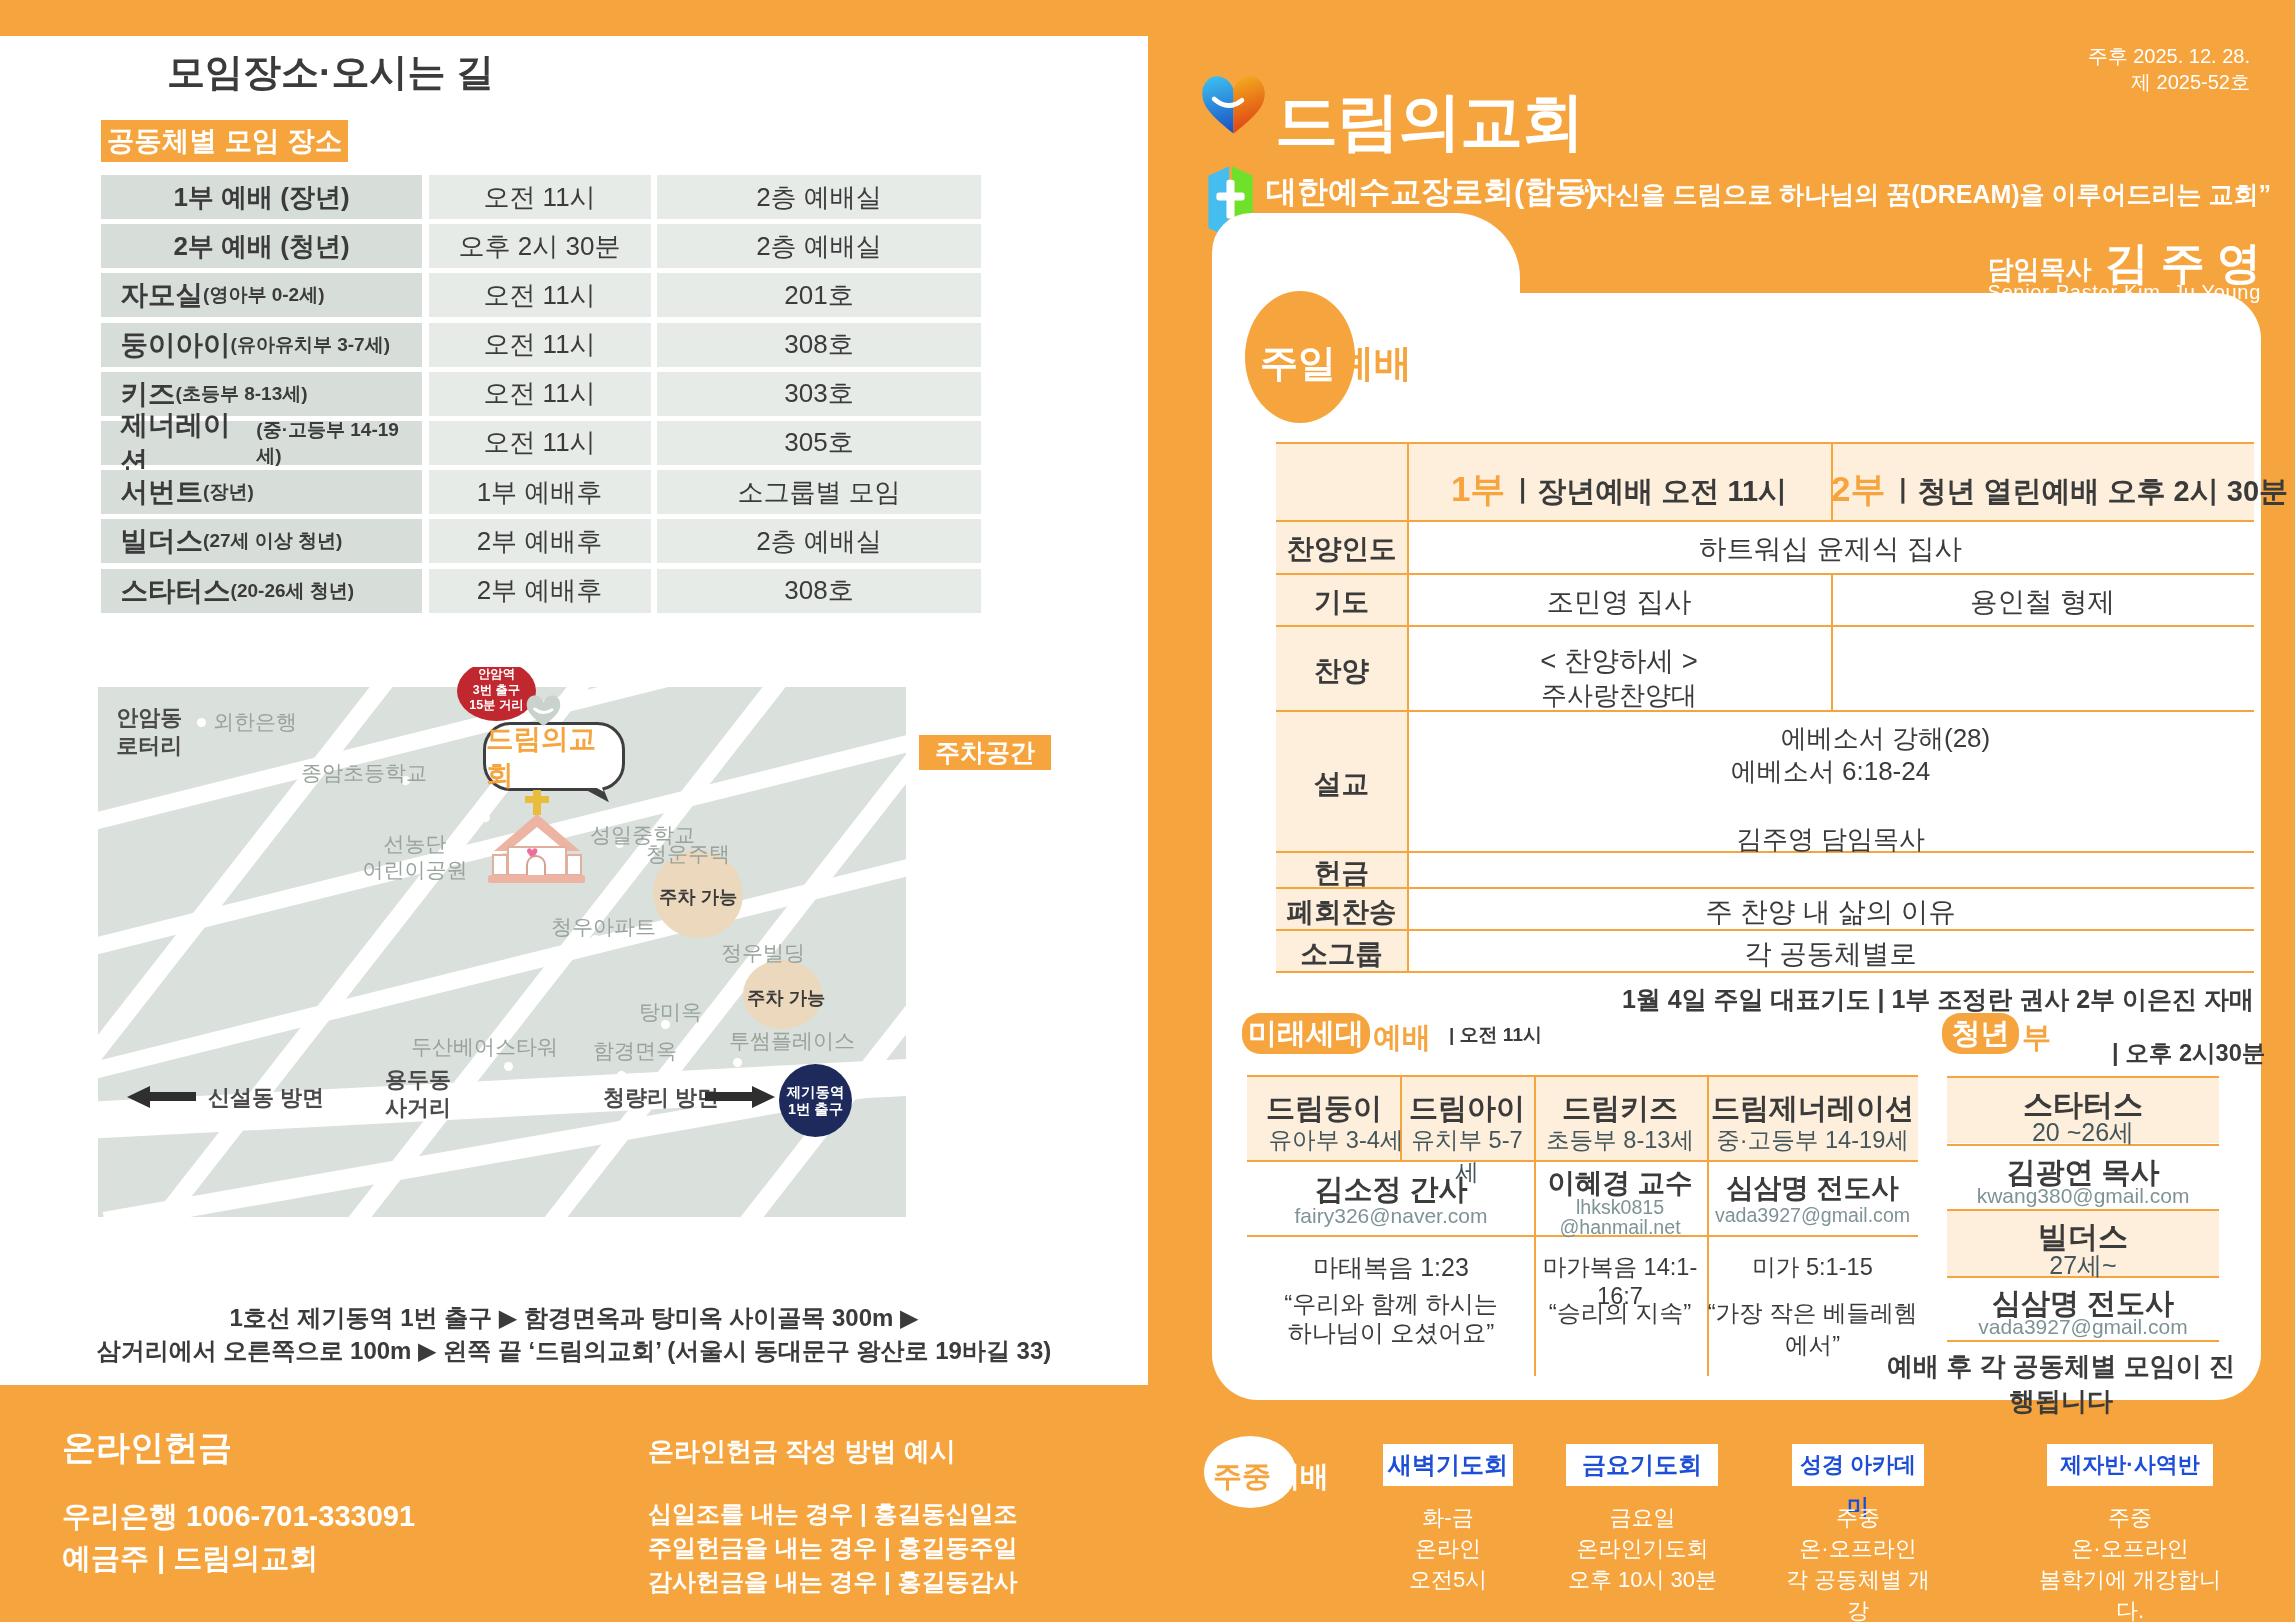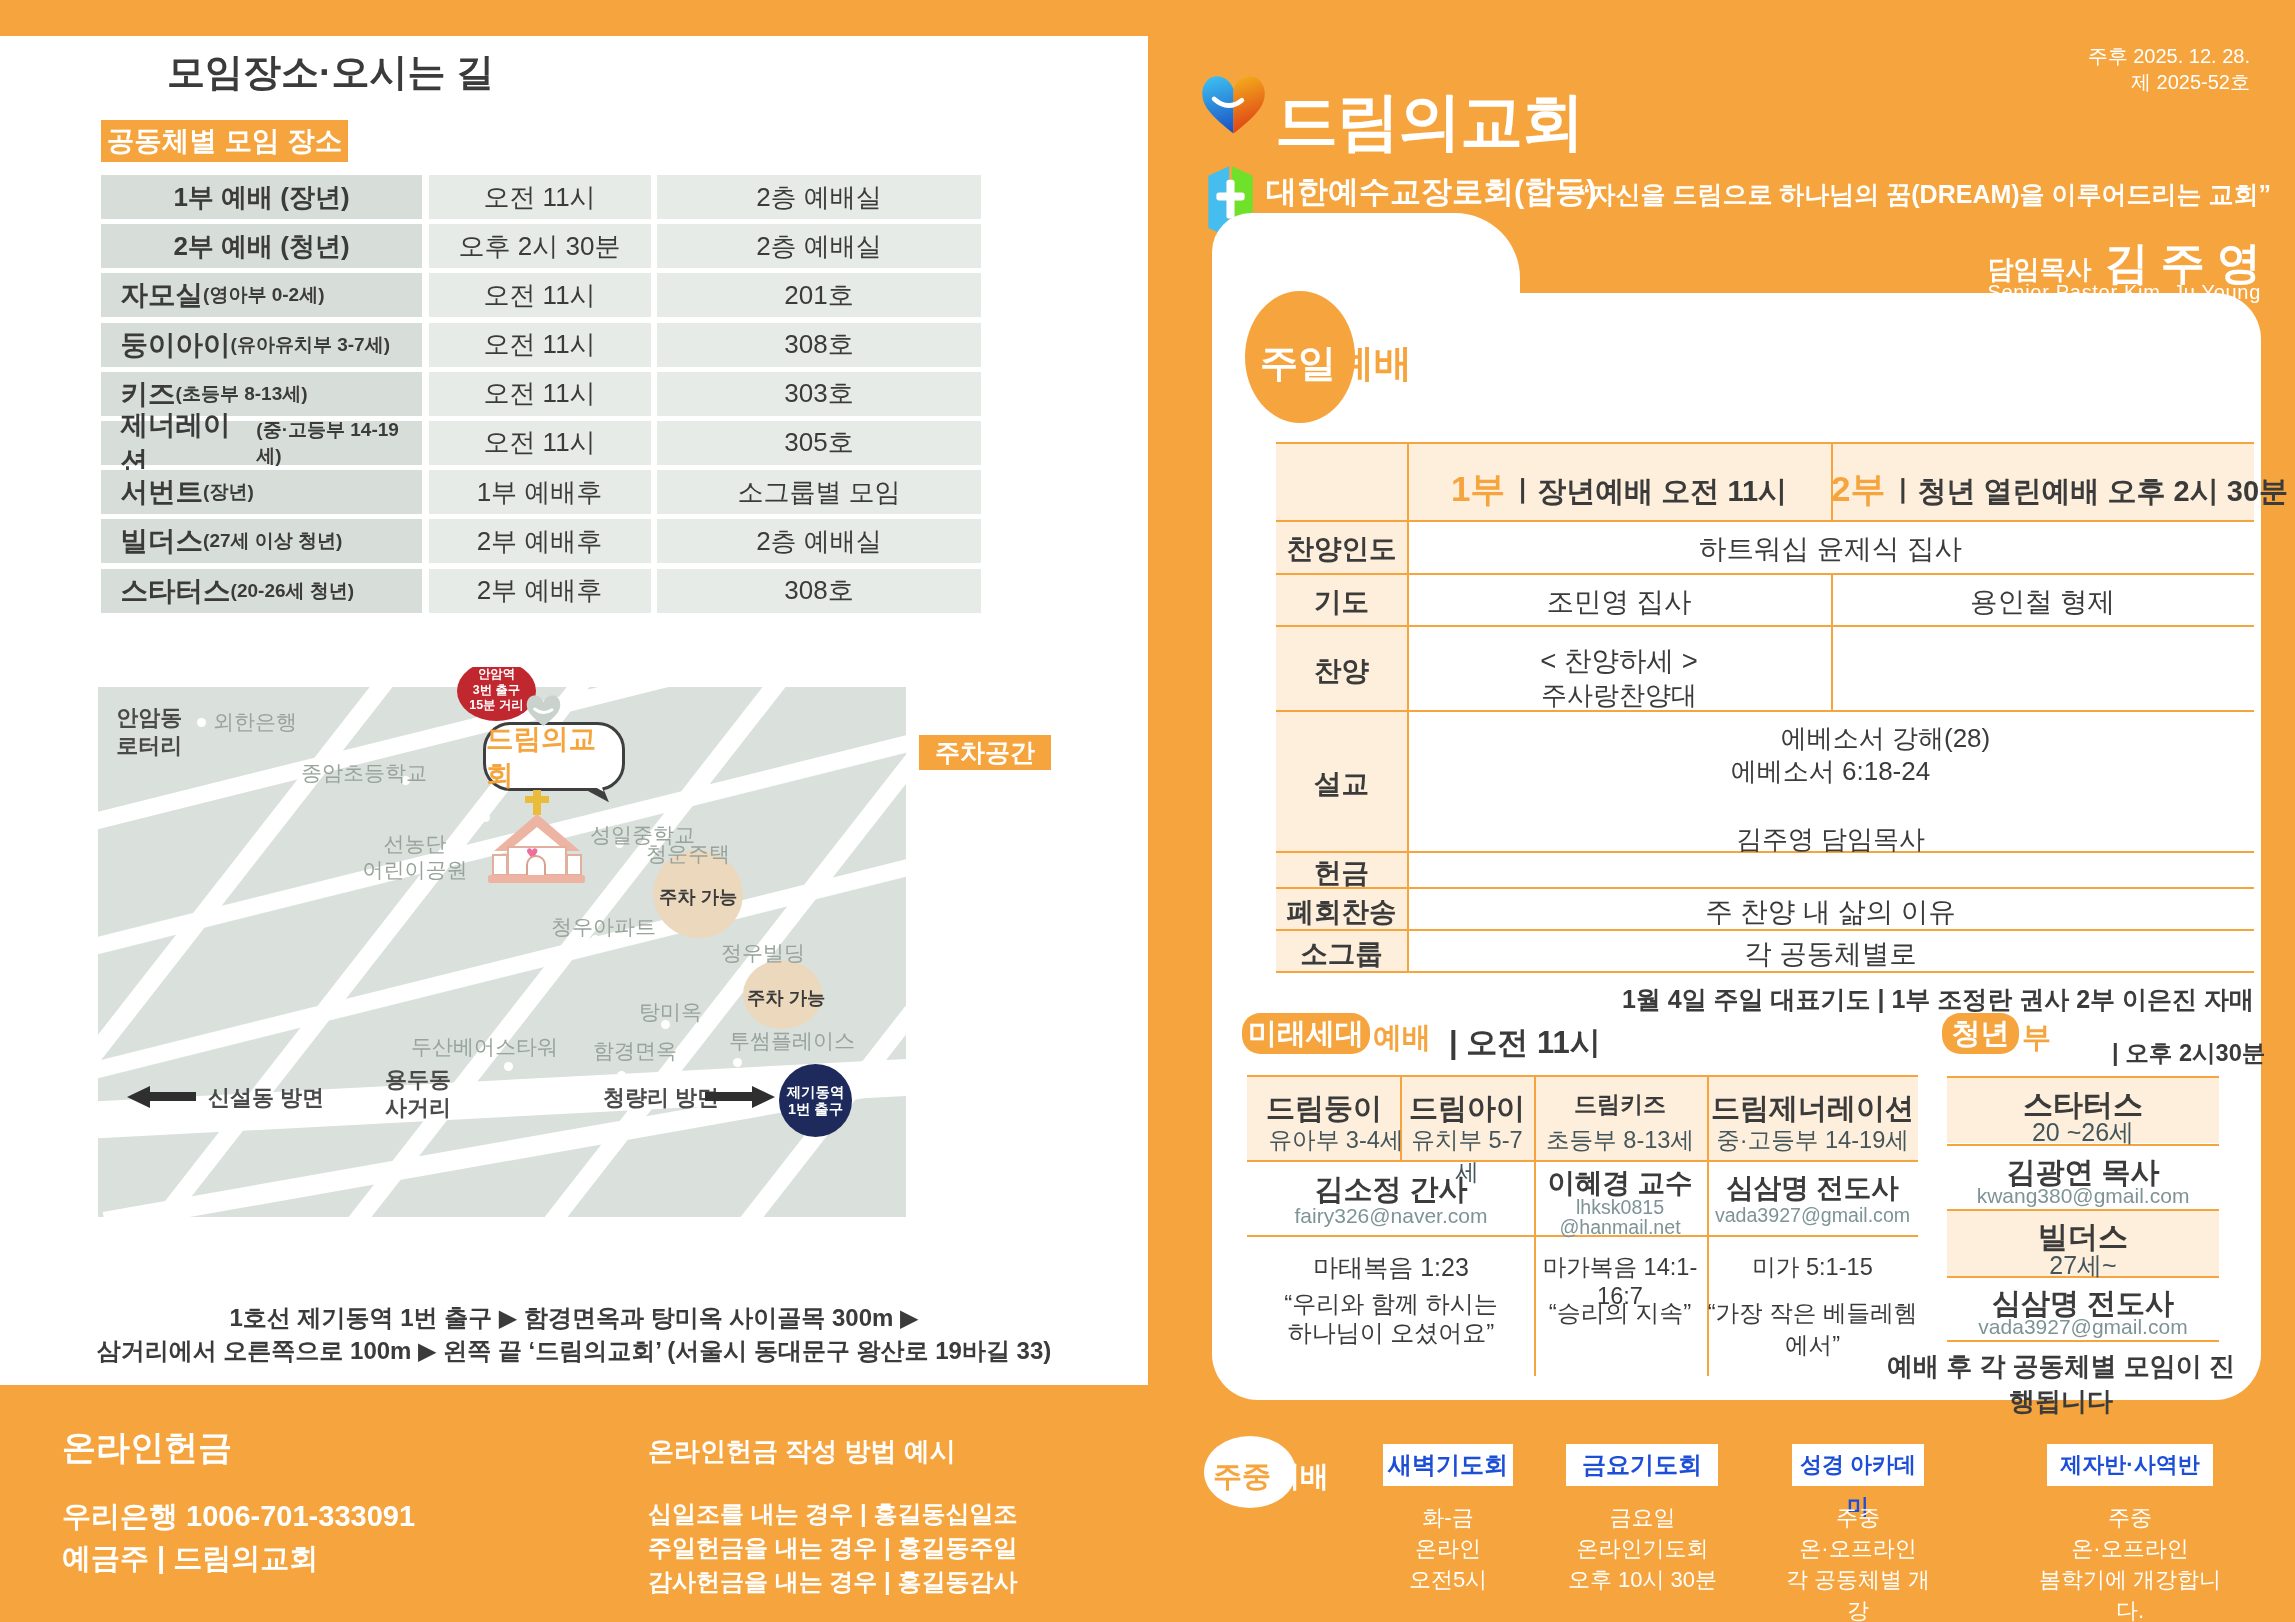--- a/index.html
+++ b/index.html
@@ -329,39 +329,39 @@
   <div class="s-label" style="top:855px;">헌금</div>
   <div class="s-label" style="top:894px;">폐회찬송</div>
   <div class="abs c" style="left:1407px;top:894px;width:847px;font-size:27.5px;font-weight:500;">주 찬양 내 삶의 이유</div>
   <div class="s-label" style="top:936px;">소그룹</div>
   <div class="abs c" style="left:1407px;top:936px;width:847px;font-size:27.5px;font-weight:500;">각 공동체별로</div>
 
   <div class="abs b r dark" style="left:1505px;top:983px;width:749px;font-size:25px;">1월 4일 주일 대표기도 |   1부 조정란 권사   2부 이은진 자매</div>
 
   <div class="abs orange white b c" style="left:1242px;top:1013px;width:128px;height:41px;line-height:41px;font-size:29px;border-radius:18.3px;">미래세대</div>
   <div class="abs ot b" style="left:1373px;top:1018px;font-size:29px;">예배</div>
-  <div class="abs dark b" style="left:1449px;top:1022px;font-size:31px;">| 오전 11시</div>
+  <div class="abs dark b" style="left:1449px;top:1022px;font-size:19px;">| 오전 11시</div>
 
   <div class="abs orange white b c" style="left:1942px;top:1013px;width:77px;height:41px;line-height:41px;font-size:29px;border-radius:18.3px;">청년</div>
   <div class="abs ot b" style="left:2022px;top:1018px;font-size:29px;">부</div>
   <div class="abs dark b" style="left:2112px;top:1037px;font-size:23.6px;">| 오후 2시30분</div>
 
   <div class="abs cream" style="left:1247px;top:1075px;width:671px;height:85px;"></div>
   <div class="hline" style="left:1247px;top:1075px;width:671px;"></div>
   <div class="hline" style="left:1247px;top:1160px;width:671px;"></div>
   <div class="hline" style="left:1247px;top:1235px;width:671px;"></div>
   <div class="vline" style="left:1400px;top:1075px;height:85px;"></div>
   <div class="vline" style="left:1534px;top:1075px;height:301px;"></div>
   <div class="vline" style="left:1707px;top:1075px;height:301px;"></div>
 
   <div class="abs c b dark" style="left:1247px;top:1089px;width:154px;font-size:29px;">드림둥이</div>
   <div class="abs c age" style="left:1247px;top:1124px;width:178px;font-size:23.6px;font-weight:500;">유아부 3-4세</div>
   <div class="abs c b dark" style="left:1400px;top:1089px;width:134px;font-size:29px;">드림아이</div>
   <div class="abs c age" style="left:1400px;top:1124px;width:134px;font-size:23.6px;font-weight:500;">유치부 5-7세</div>
-  <div class="abs c b dark" style="left:1534px;top:1089px;width:172px;font-size:23px;">드림키즈</div>
+  <div class="abs c b dark" style="left:1534px;top:1089px;width:172px;font-size:29px;">드림키즈</div>
   <div class="abs c age" style="left:1534px;top:1124px;width:172px;font-size:23.6px;font-weight:500;">초등부 8-13세</div>
   <div class="abs c b dark" style="left:1707px;top:1089px;width:211px;font-size:29px;">드림제너레이션</div>
   <div class="abs c age" style="left:1707px;top:1124px;width:211px;font-size:23.6px;font-weight:500;">중·고등부 14-19세</div>
 
   <div class="abs c b dark" style="left:1247px;top:1170px;width:288px;font-size:29px;">김소정 간사</div>
   <div class="abs c mail" style="left:1247px;top:1204px;width:288px;font-size:21px;">fairy326@naver.com</div>
   <div class="abs c b dark" style="left:1534px;top:1165px;width:172px;font-size:27.5px;">이혜경 교수</div>
   <div class="abs c mail" style="left:1534px;top:1196px;width:172px;font-size:19.6px;">lhksk0815</div>
   <div class="abs c mail" style="left:1534px;top:1216px;width:172px;font-size:19.6px;">@hanmail.net</div>
   <div class="abs c b dark" style="left:1707px;top:1170px;width:211px;font-size:27.5px;">심삼명 전도사</div>

